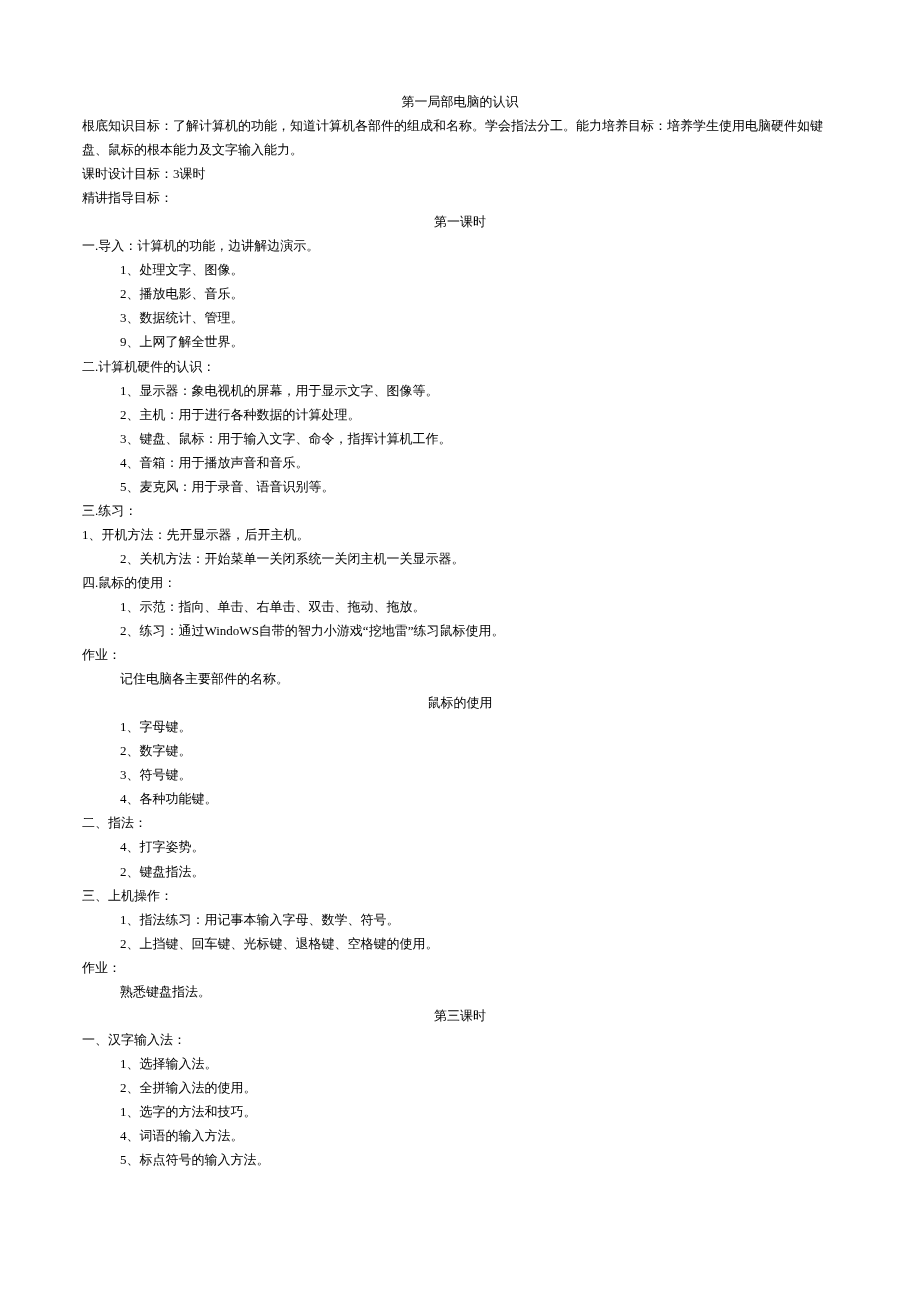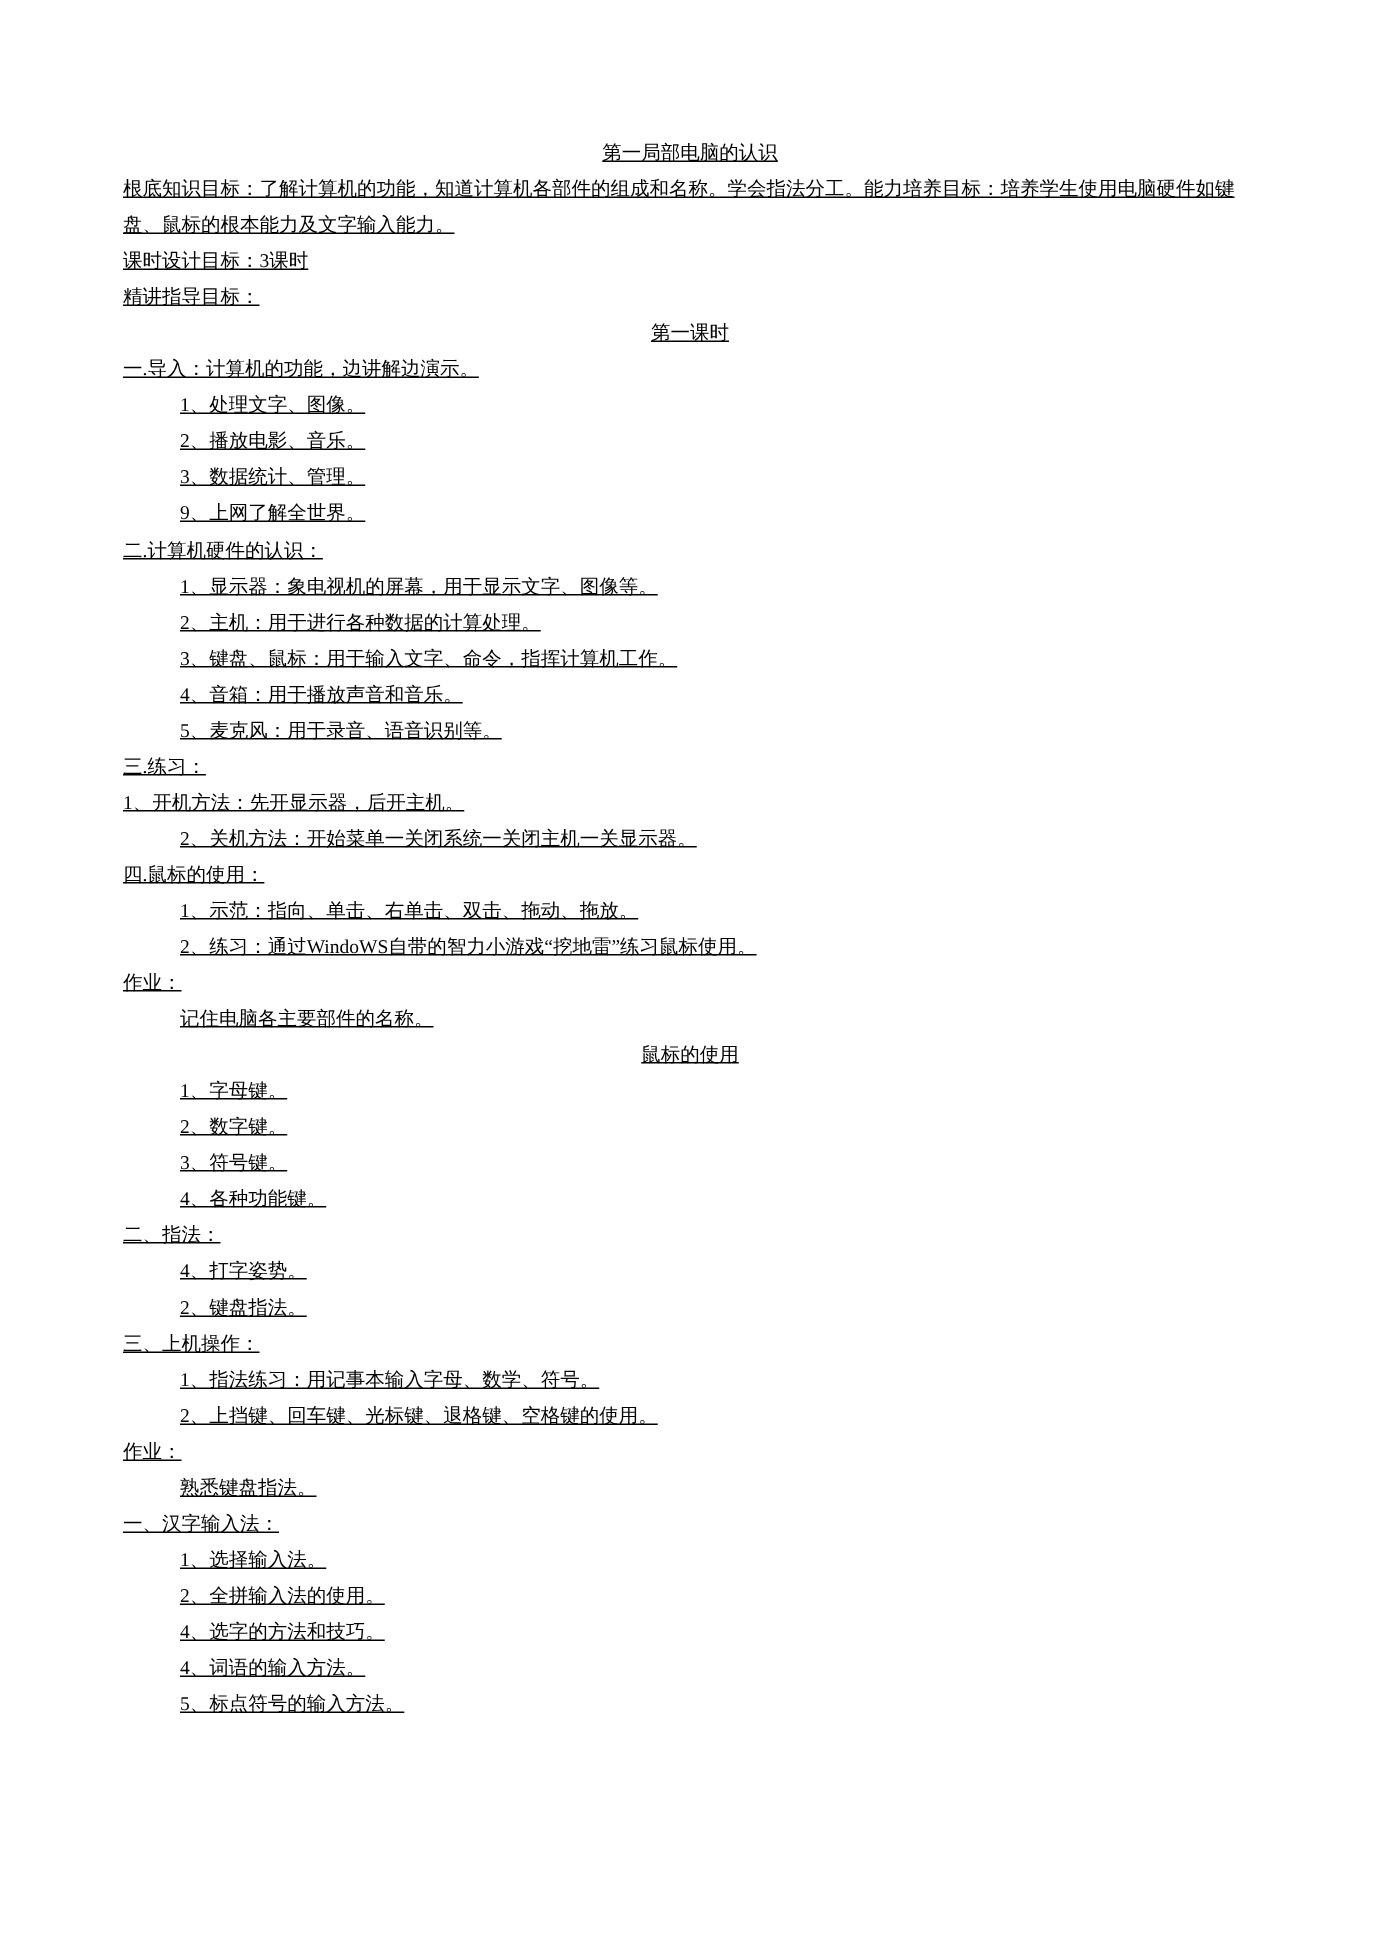--- a/index.html
+++ b/index.html
@@ -18,21 +18,20 @@
     padding: 90px 82px 40px 82px;
   }
   .center {
     text-align: center;
   }
   .indent1 {
     padding-left: 38px;
   }
   .line {
     white-space: pre-wrap;
-    text-decoration: underline;
   }
 </style>
 </head>
 <body>
 
 <div class="page">
 
   <div class="center line">第一局部电脑的认识</div>
 
   <div class="line">根底知识目标：了解计算机的功能，知道计算机各部件的组成和名称。学会指法分工。能力培养目标：培养学生使用电脑硬件如键盘、鼠标的根本能力及文字输入能力。</div>
@@ -76,21 +75,22 @@
   <div class="indent1 line">4、打字姿势。</div>
   <div class="indent1 line">2、键盘指法。</div>
 
   <div class="line">三、上机操作：</div>
   <div class="indent1 line">1、指法练习：用记事本输入字母、数学、符号。</div>
   <div class="indent1 line">2、上挡键、回车键、光标键、退格键、空格键的使用。</div>
 
   <div class="line">作业：</div>
   <div class="indent1 line">熟悉键盘指法。</div>
 
+  <div class="center line">第三课时</div>
 
   <div class="line">一、汉字输入法：</div>
   <div class="indent1 line">1、选择输入法。</div>
   <div class="indent1 line">2、全拼输入法的使用。</div>
-  <div class="indent1 line">4、选字的方法和技巧。</div>
+  <div class="indent1 line">1、选字的方法和技巧。</div>
   <div class="indent1 line">4、词语的输入方法。</div>
   <div class="indent1 line">5、标点符号的输入方法。</div>
 
 </div>
 
 </body></html>

